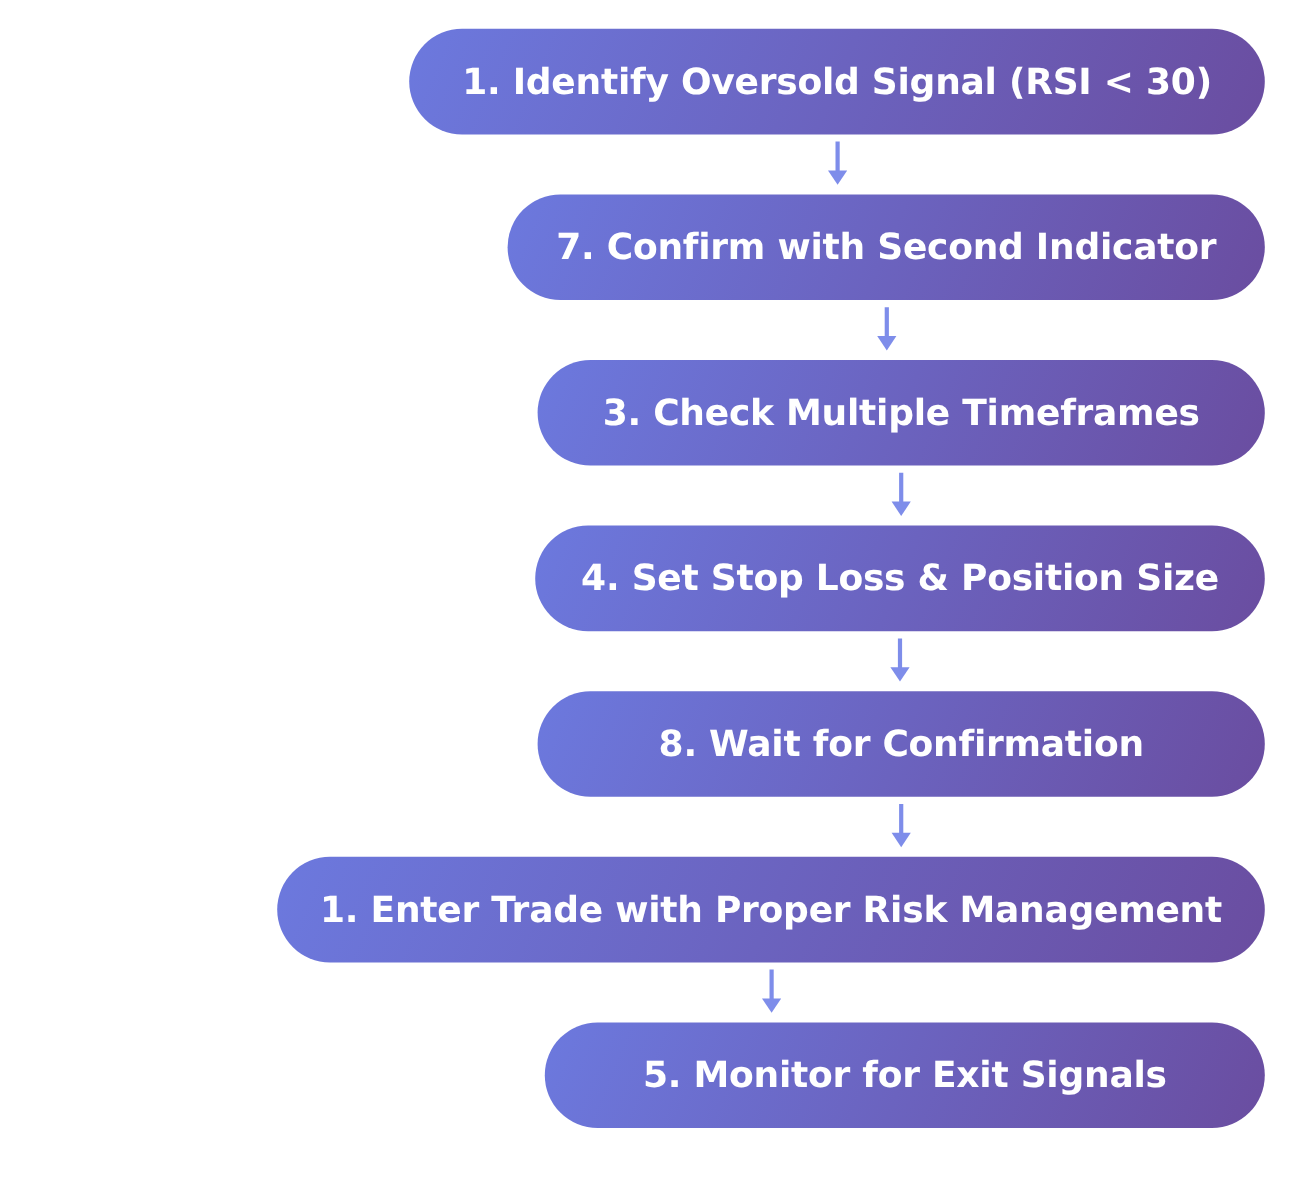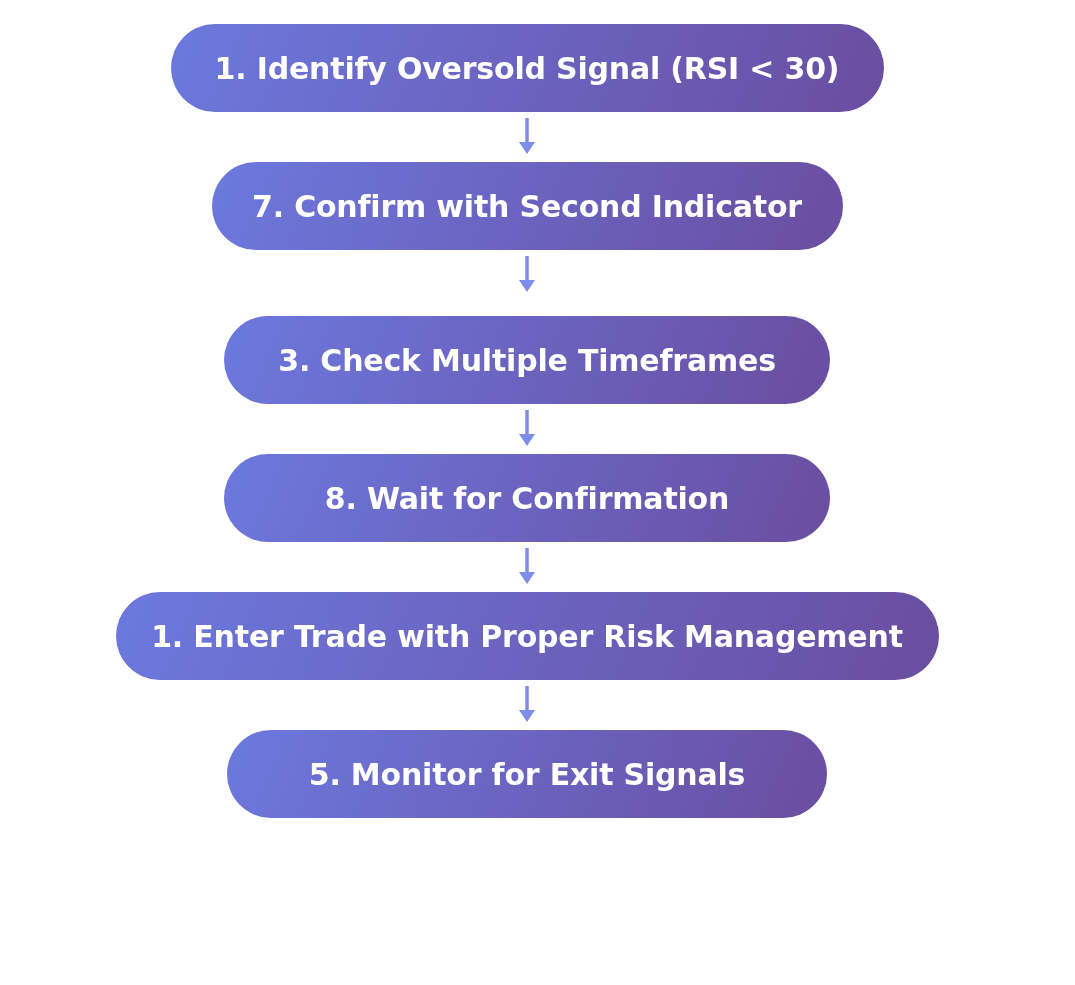--- a/index.html
+++ b/index.html
@@ -16,21 +16,21 @@
     font-family: "DejaVu Sans", "Liberation Sans", sans-serif;
   }
   .flow {
     position: absolute;
     left: 0;
     top: 0;
     width: 1054px; 
     padding-top: 24px;
     display: flex;
     flex-direction: column;
-    align-items: center;
+    align-items: flex-end;
   }
   .step {
     display: flex;
     flex-direction: column;
     align-items: center;
   }
   .pill {
     height: 88px;
     border-radius: 44px;
     display: flex;
@@ -44,21 +44,21 @@
     color: var(--text-color, #ffffff);
     font-weight: bold;
     font-size: 30px;
     letter-spacing: -0.2px;
     white-space: nowrap;
     text-align: center;
   }
   
   .pill-1 { width: 713px; }
   .pill-2 { width: 631px; }
-  .pill-3 { width: 606px; margin-top: 16px; }
+  .pill-3 { width: 606px; }
   .pill-4 { width: 608px; }
   .pill-5 { width: 606px; }
   .pill-6 { width: 823px; }
   .pill-7 { width: 600px; }
   .arrow-area {
     height: 50px;
     display: flex;
     align-items: flex-start;
     justify-content: center;
   }
@@ -103,20 +103,31 @@
       <span class="label">3. Check Multiple Timeframes</span>
     </div>
     <div class="arrow-area">
       <svg width="22" height="38" viewBox="0 0 22 38">
         <line class="arrow-line" x1="11" y1="1" x2="11" y2="26" stroke-width="3.5"></line>
         <polygon class="arrow-head" points="3,25 19,25 11,37"></polygon>
       </svg>
     </div>
   </div>
 
+  <div class="step">
+    <div class="pill pill-4">
+      <span class="label">4. Set Stop Loss &amp; Position Size</span>
+    </div>
+    <div class="arrow-area">
+      <svg width="22" height="38" viewBox="0 0 22 38">
+        <line class="arrow-line" x1="11" y1="1" x2="11" y2="26" stroke-width="3.5"></line>
+        <polygon class="arrow-head" points="3,25 19,25 11,37"></polygon>
+      </svg>
+    </div>
+  </div>
 
   <div class="step">
     <div class="pill pill-5">
       <span class="label">8. Wait for Confirmation</span>
     </div>
     <div class="arrow-area">
       <svg width="22" height="38" viewBox="0 0 22 38">
         <line class="arrow-line" x1="11" y1="1" x2="11" y2="26" stroke-width="3.5"></line>
         <polygon class="arrow-head" points="3,25 19,25 11,37"></polygon>
       </svg>

